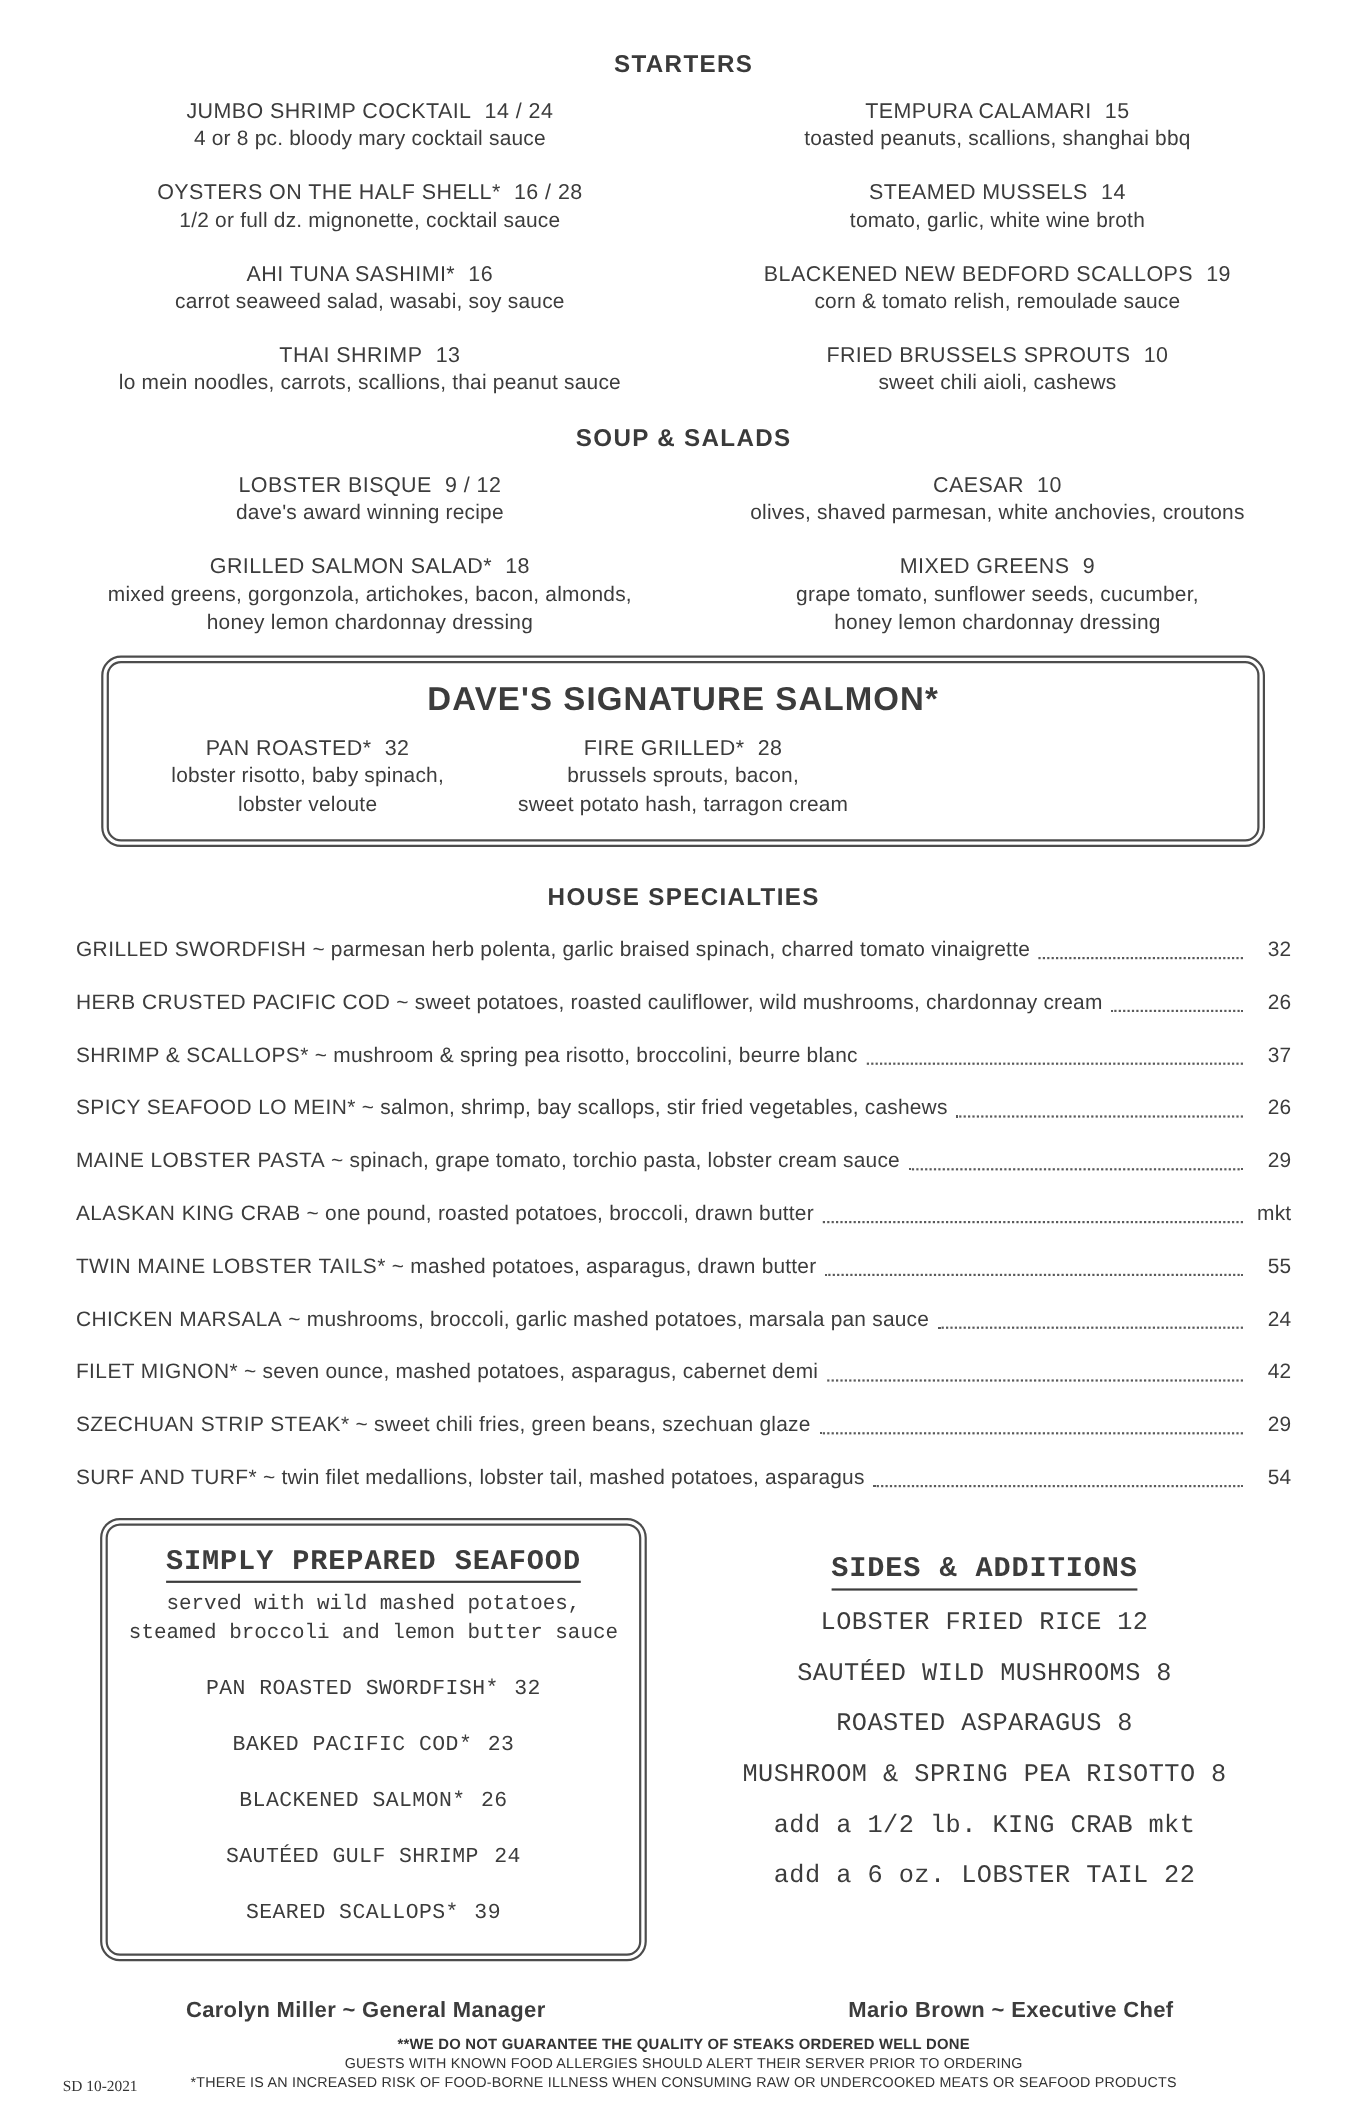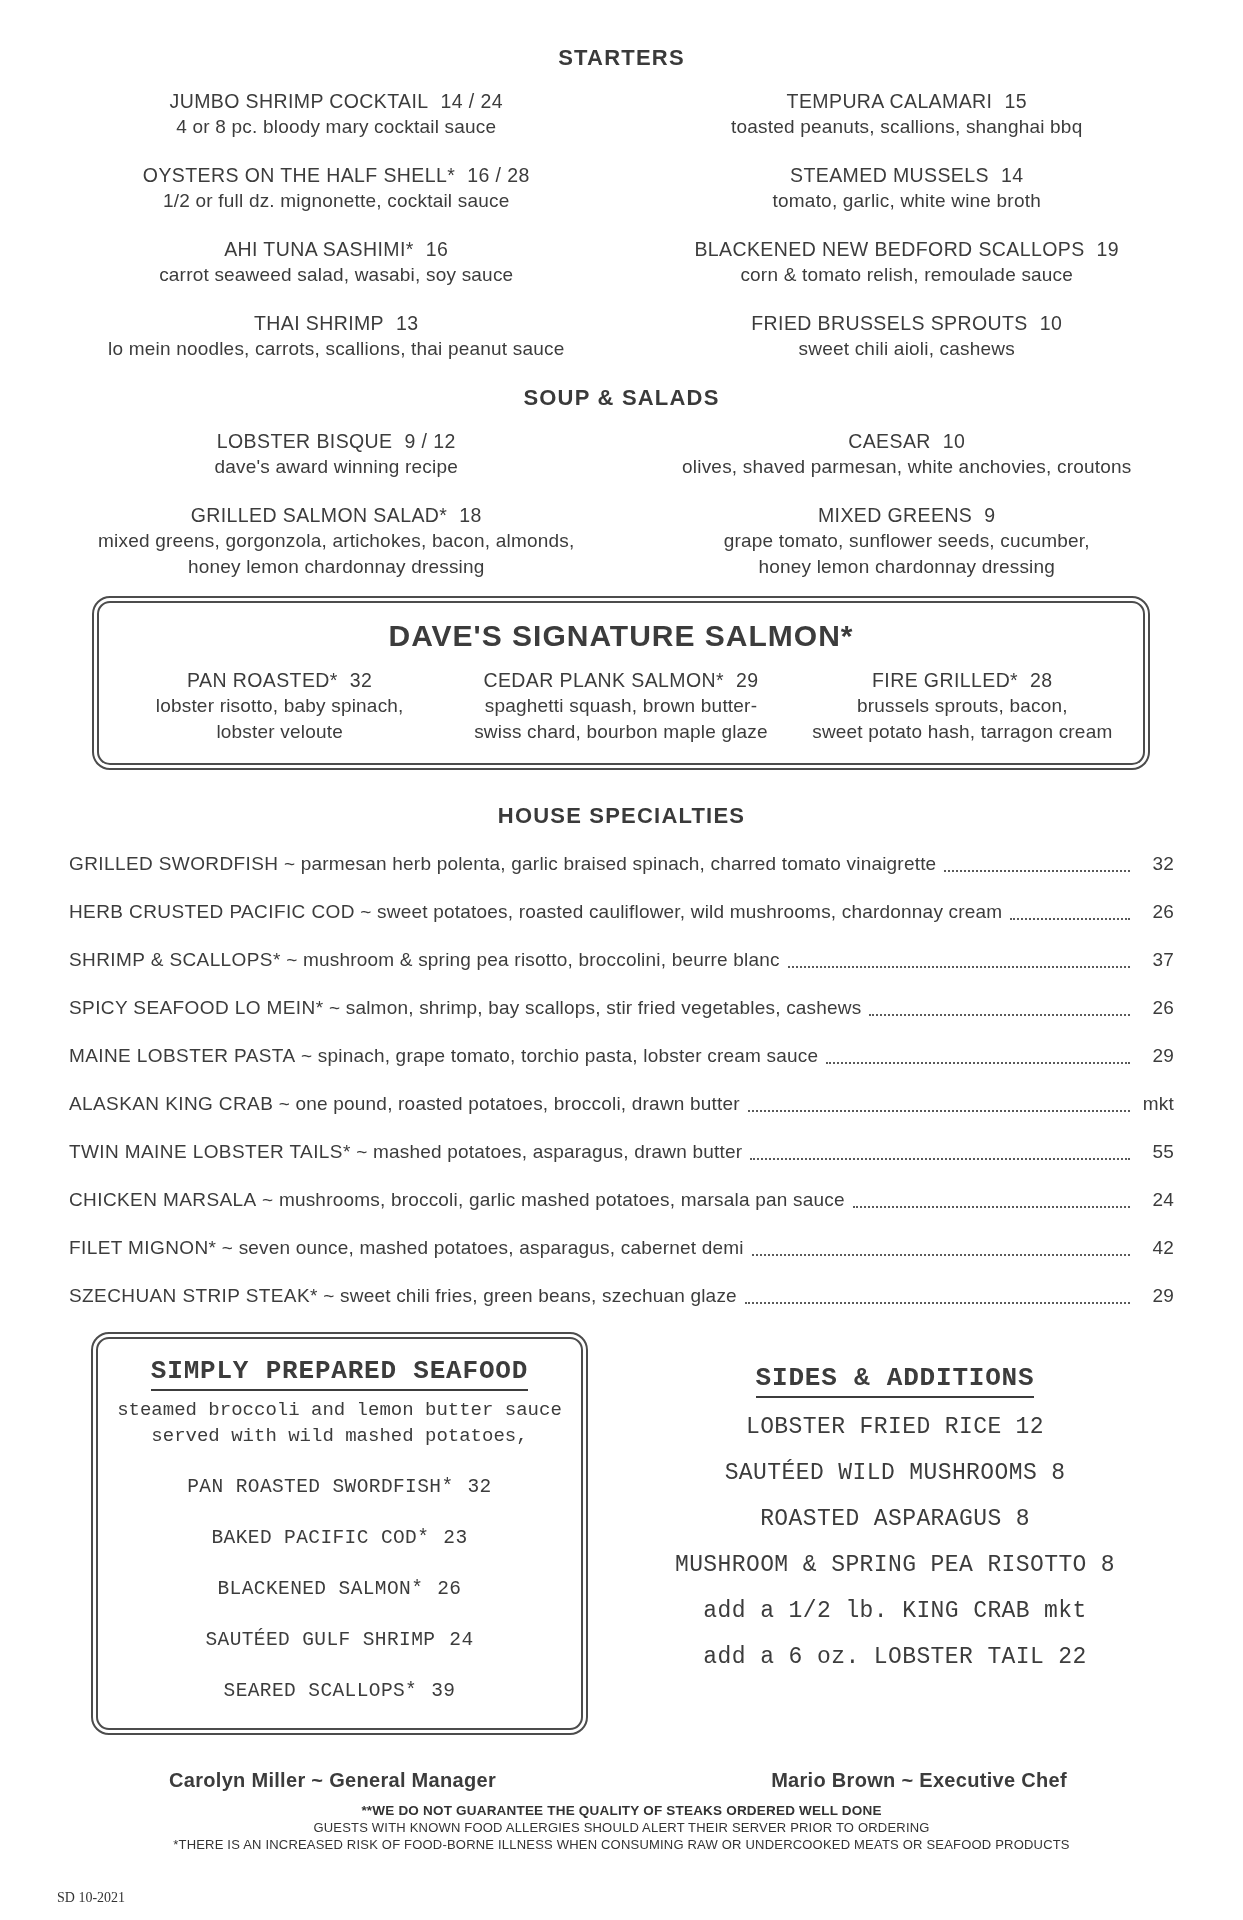--- a/index.html
+++ b/index.html
@@ -197,25 +197,20 @@
   <div class="dbox signature-box">
     <div class="dbox-inner">
       <h2 class="box-title">DAVE'S SIGNATURE SALMON*</h2>
       <div class="three-col" id="signature-list">
           <div class="item-block">
             <div class="item-line"><span class="item-name">PAN ROASTED*</span><span class="item-price">32</span></div>
             <div class="item-desc">lobster risotto, baby spinach,</div>
             <div class="item-desc">lobster veloute</div>
           </div>
           <div class="item-block">
-            <div class="item-line"><span class="item-name">CEDAR PLANK SALMON*</span><span class="item-price">29</span></div>
-            <div class="item-desc">spaghetti squash, brown butter-</div>
-            <div class="item-desc">swiss chard, bourbon maple glaze</div>
-          </div>
-          <div class="item-block">
             <div class="item-line"><span class="item-name">FIRE GRILLED*</span><span class="item-price">28</span></div>
             <div class="item-desc">brussels sprouts, bacon,</div>
             <div class="item-desc">sweet potato hash, tarragon cream</div>
           </div>
         </div>
     </div>
   </div>
 
   <h1 class="section-title hs-title">HOUSE SPECIALTIES</h1>
   <div class="hs-list" id="hs-list">
@@ -262,28 +257,33 @@
       <div class="hs-row">
         <span class="hs-text"><span class="hs-name">FILET MIGNON*</span><span class="hs-sep"> ~ </span><span class="hs-desc">seven ounce, mashed potatoes, asparagus, cabernet demi</span></span>
         <span class="hs-dots"></span>
         <span class="hs-price">42</span>
       </div>
       <div class="hs-row">
         <span class="hs-text"><span class="hs-name">SZECHUAN STRIP STEAK*</span><span class="hs-sep"> ~ </span><span class="hs-desc">sweet chili fries, green beans, szechuan glaze</span></span>
         <span class="hs-dots"></span>
         <span class="hs-price">29</span>
       </div>
+      <div class="hs-row">
+        <span class="hs-text"><span class="hs-name">SURF AND TURF*</span><span class="hs-sep"> ~ </span><span class="hs-desc">twin filet medallions, lobster tail, mashed potatoes, asparagus</span></span>
+        <span class="hs-dots"></span>
+        <span class="hs-price">54</span>
+      </div>
     </div>
 
   <div class="bottom-grid">
     <div class="dbox simply-box">
       <div class="dbox-inner simply-inner">
         <h2 class="underline-title"><span>SIMPLY PREPARED SEAFOOD</span></h2>
+        <div class="simply-sub">served with wild mashed potatoes,</div>
         <div class="simply-sub">steamed broccoli and lemon butter sauce</div>
-        <div class="simply-sub">served with wild mashed potatoes,</div>
         <div id="simply-list">
             <div class="simple-line"><span class="item-name">PAN ROASTED SWORDFISH*</span><span class="item-price">32</span></div>
             <div class="simple-line"><span class="item-name">BAKED PACIFIC COD*</span><span class="item-price">23</span></div>
             <div class="simple-line"><span class="item-name">BLACKENED SALMON*</span><span class="item-price">26</span></div>
             <div class="simple-line"><span class="item-name">SAUTÉED GULF SHRIMP</span><span class="item-price">24</span></div>
             <div class="simple-line"><span class="item-name">SEARED SCALLOPS*</span><span class="item-price">39</span></div>
           </div>
       </div>
     </div>
     <div class="sides-col">

